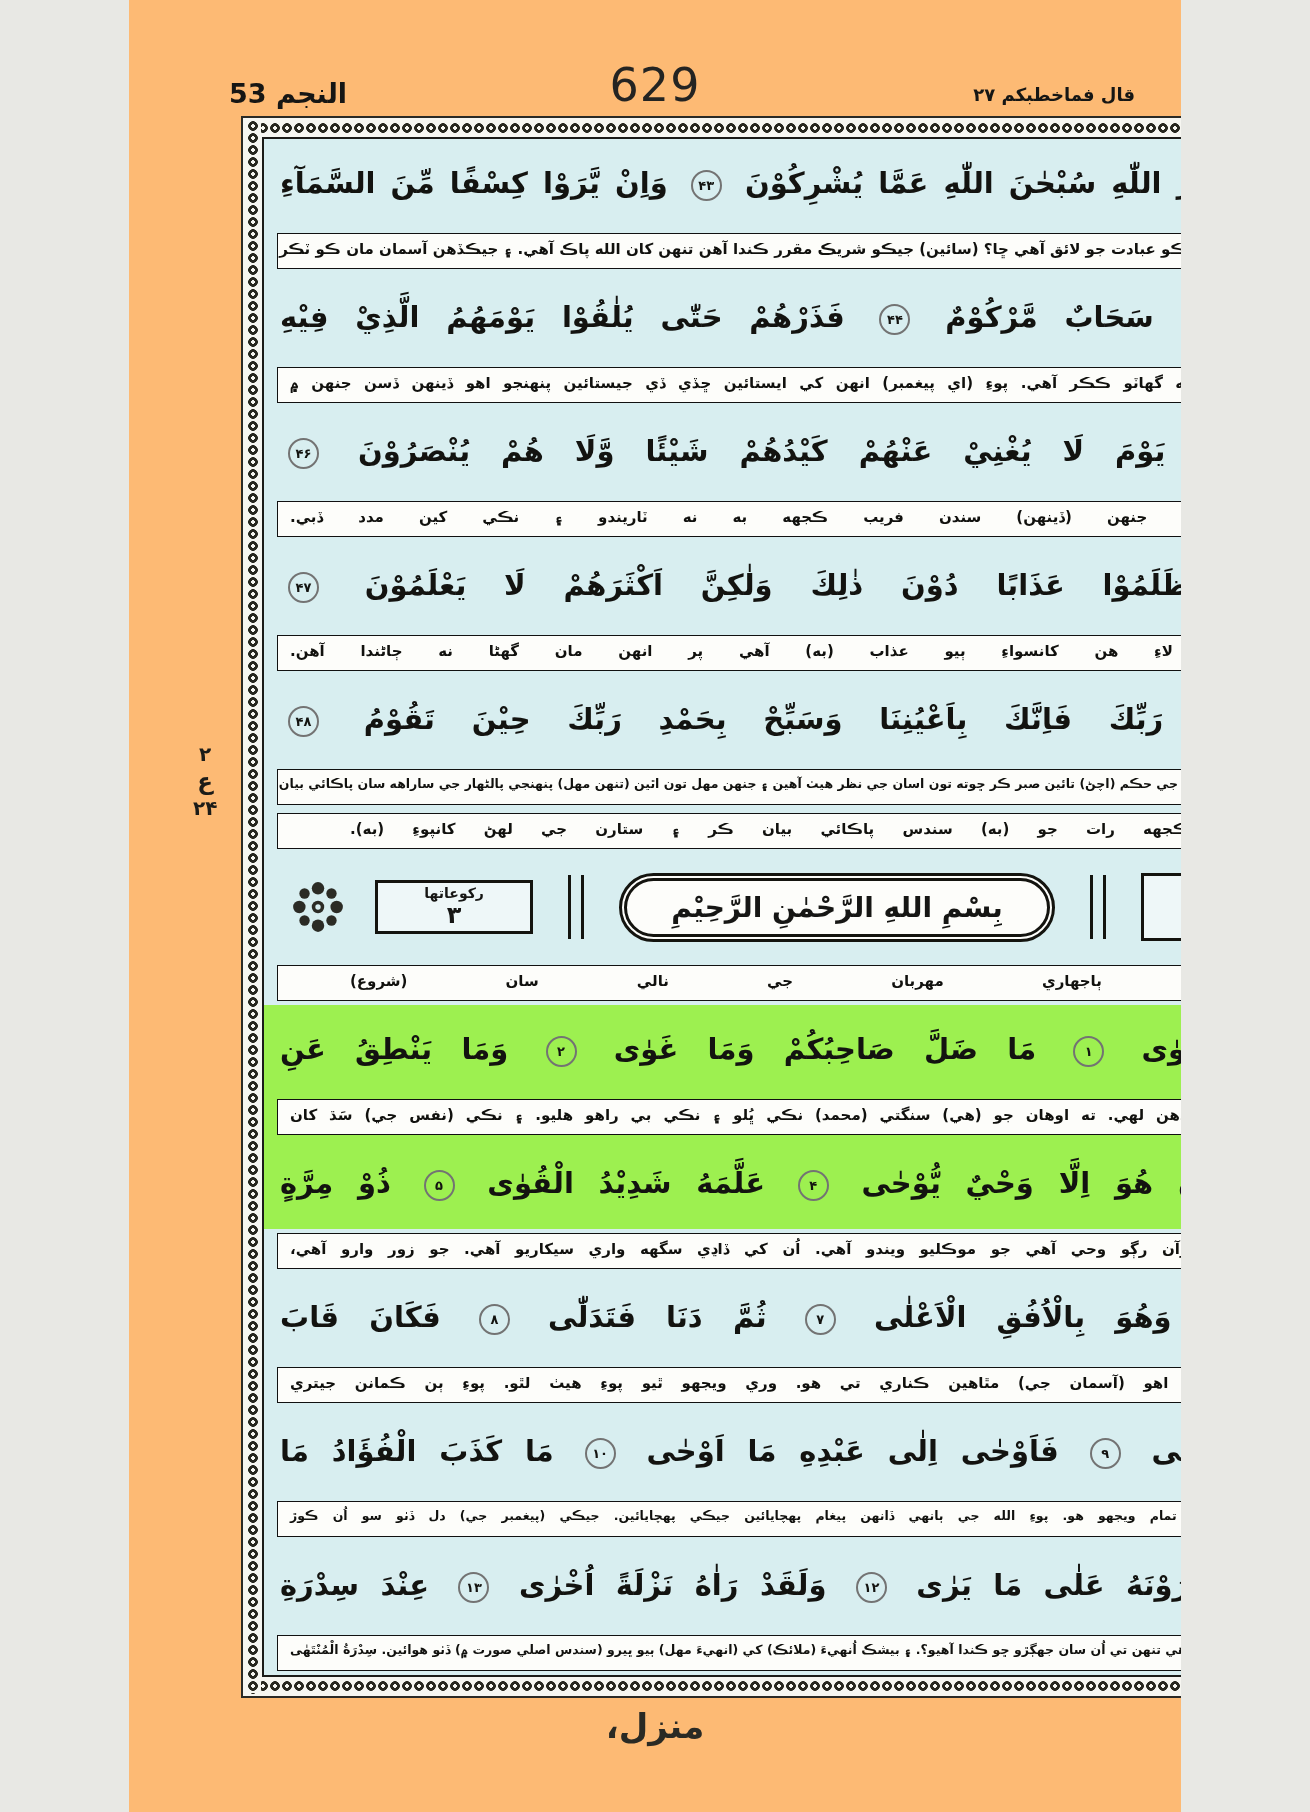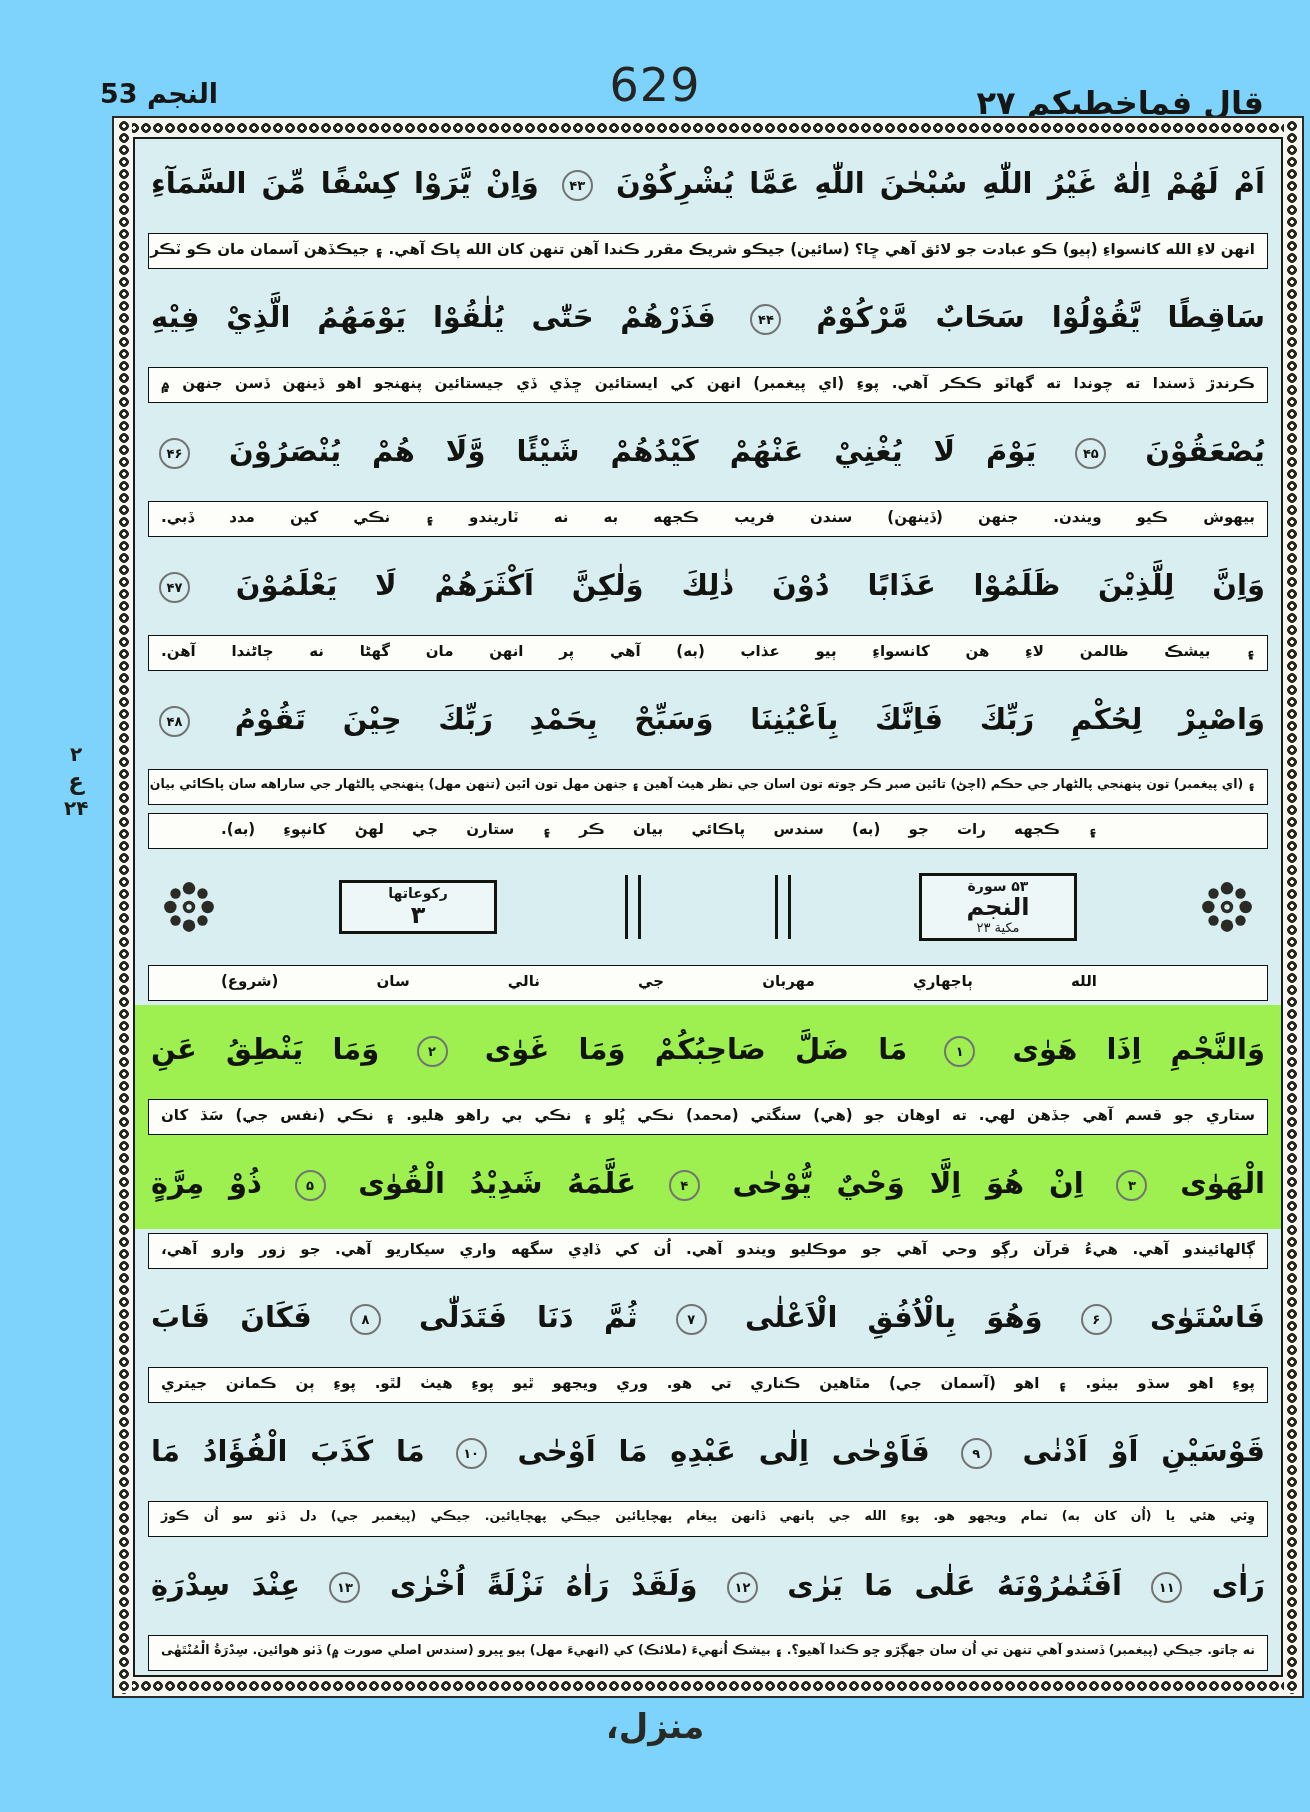--- a/index.html
+++ b/index.html
@@ -1,26 +1,26 @@
 <!DOCTYPE html>
 <html lang="ar" dir="rtl"><head>
 <meta charset="utf-8">
 <style>
   html,body{margin:0;padding:0;background:#e8e8e4;}
   .page{
-    position:relative; width:1310px; height:1812px; margin:0 auto;
-    background:#7dd3fc; overflow:hidden;
+    position:relative; width:1052px; height:1812px; margin:0 auto;
+    background:#fdba74; overflow:hidden;
     font-family:"DejaVu Sans", sans-serif; color:#161614;
     direction:rtl;
   }
   
   .hdr-left{position:absolute; top:78px; left:100px; font-size:27px; font-weight:bold; direction:rtl;}
   .hdr-center{position:absolute; top:58px; left:0; right:0; text-align:center;
     font-size:46px; font-weight:500; letter-spacing:1px; color:#242422;}
-  .hdr-right{position:absolute; top:84px; right:46px; font-size:32px; font-weight:bold; direction:rtl;margin-left:30px;}
+  .hdr-right{position:absolute; top:84px; right:46px; font-size:18px; font-weight:bold; direction:rtl;margin-left:30px;}
   
   .frame{position:absolute; left:112px; top:116px; width:1188px; height:1578px;
     border:2px solid #2a2a26; background:#f6f6f1;}
   .chain{position:absolute; background-color:#f6f6f1;}
   .chain.h{left:2px; right:2px; height:16px;
     background-image:radial-gradient(circle at 50% 50%, #f6f6f1 1.6px, #27271f 2px 4.6px, rgba(0,0,0,0) 5px);
     background-size:12px 16px;}
   .chain.v{top:2px; bottom:2px; width:16px;
     background-image:radial-gradient(circle at 50% 50%, #f6f6f1 1.6px, #27271f 2px 4.6px, rgba(0,0,0,0) 5px);
     background-size:16px 12px;}
@@ -128,20 +128,21 @@
                 <circle cx="27" cy="27" r="2.6" fill="#d8eef0"></circle>
               </g>
             </svg>
     </span>
     <div class="sbox">
       <div class="sb1">۵۳ سورة</div>
       <div class="sb2">النجم</div>
       <div class="sb3">مكية ۲۳</div>
     </div>
     <span class="bars"></span>
+    <div class="cartouche">بِسْمِ اللهِ الرَّحْمٰنِ الرَّحِيْمِ</div>
     <span class="bars"></span>
     <div class="sbox">
       <div class="sb1">ركوعاتها</div>
       <div class="sb2">۳</div>
     </div>
     <span class="flower">
       <svg width="56" height="56" viewBox="0 0 54 54">
               <g fill="#2b2b25">
                 <circle cx="27" cy="9" r="6"></circle>
                 <circle cx="27" cy="45" r="6"></circle>

